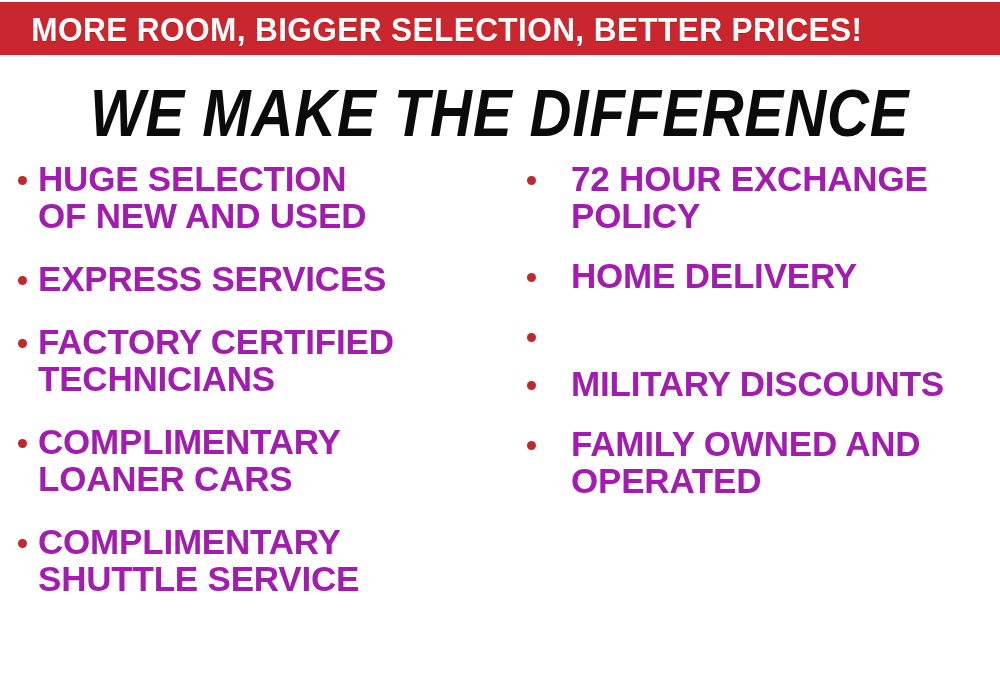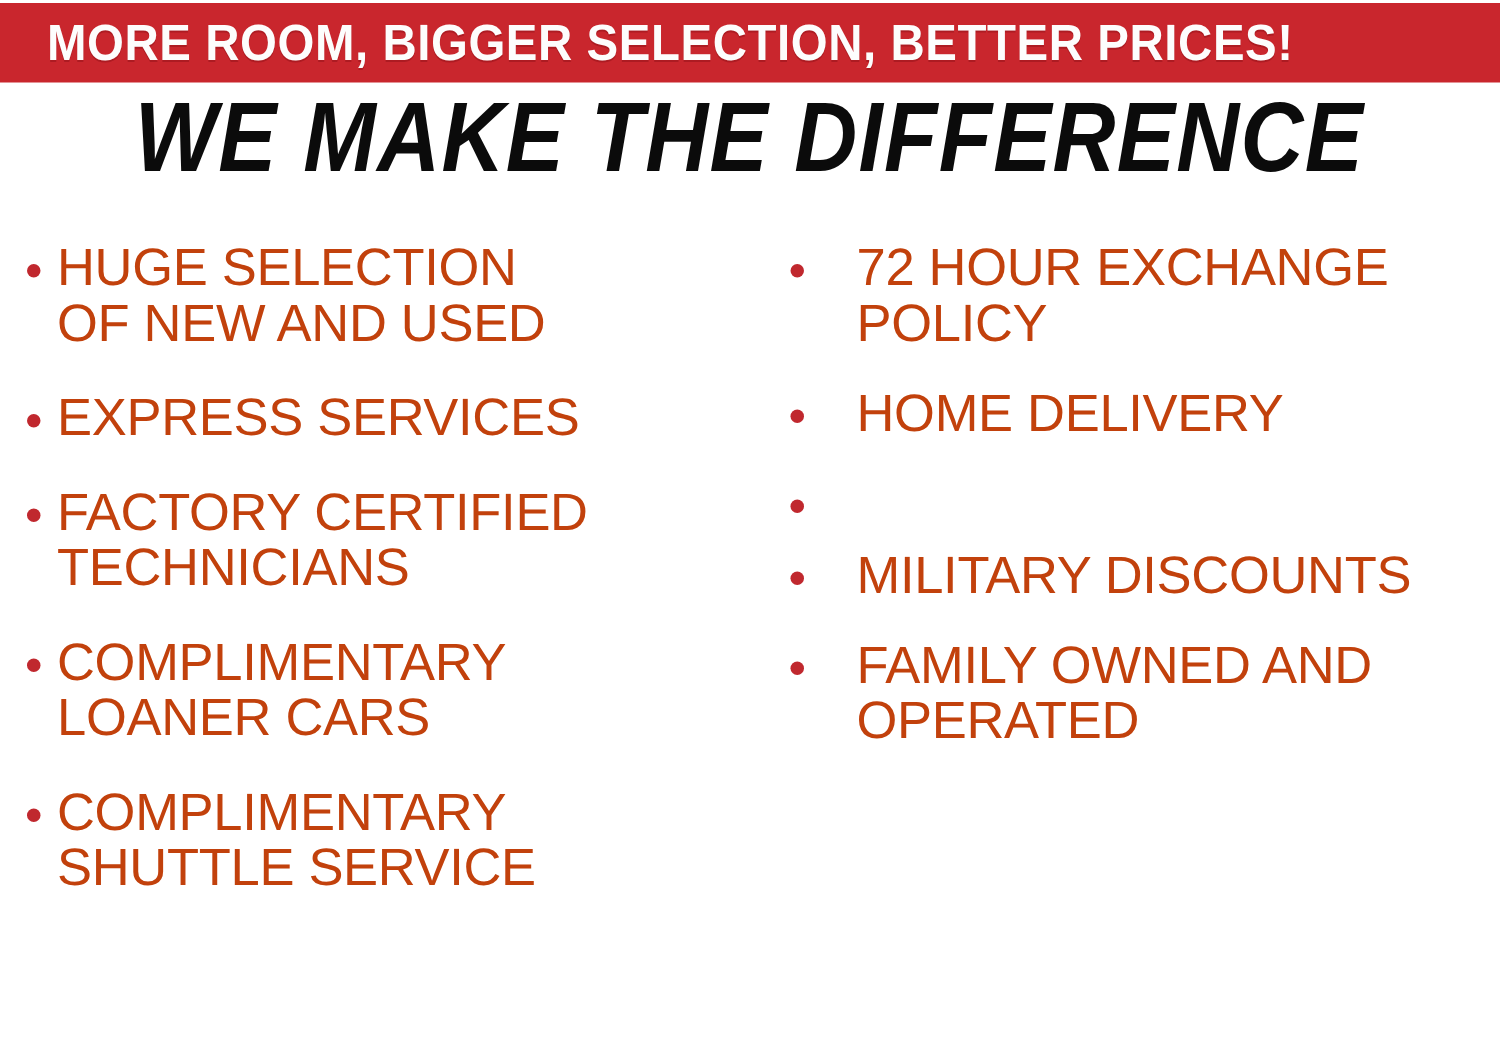--- a/index.html
+++ b/index.html
@@ -43,21 +43,21 @@
     white-space: nowrap;
     transform: scaleX(0.93);
     transform-origin: center center;
     text-shadow: 0 1px 0 rgba(120, 10, 14, 0.35);
   }
 
   
   .headline {
     position: absolute;
     left: 0;
-    top: 58px;
+    top: 80px;
     width: 1000px;
     text-align: center;
   }
   .headline-text {
     display: inline-block;
     color: #0b0b0b;
     font-family: "Liberation Sans Narrow", "Liberation Sans", sans-serif;
     font-weight: bold;
     font-style: italic;
     font-size: 66px;
@@ -102,23 +102,23 @@
   .bullet-dot {
     flex: 0 0 auto;
     width: 9px;
     height: 9px;
     border-radius: 50%;
     background: #c0282e;
     margin-top: 16px;
     margin-right: 11px;
   }
   .bullet-label {
-    color: #c2410c;
+    color: #a21caf;
     font-family: "Liberation Sans", sans-serif;
-    font-weight: normal;
+    font-weight: bold;
     font-size: 35px;
     line-height: 37px;
     letter-spacing: -0.2px;
     white-space: pre-line;
   }
 </style>
 </head>
 <body>
 
 <div class="ad-banner-root">

